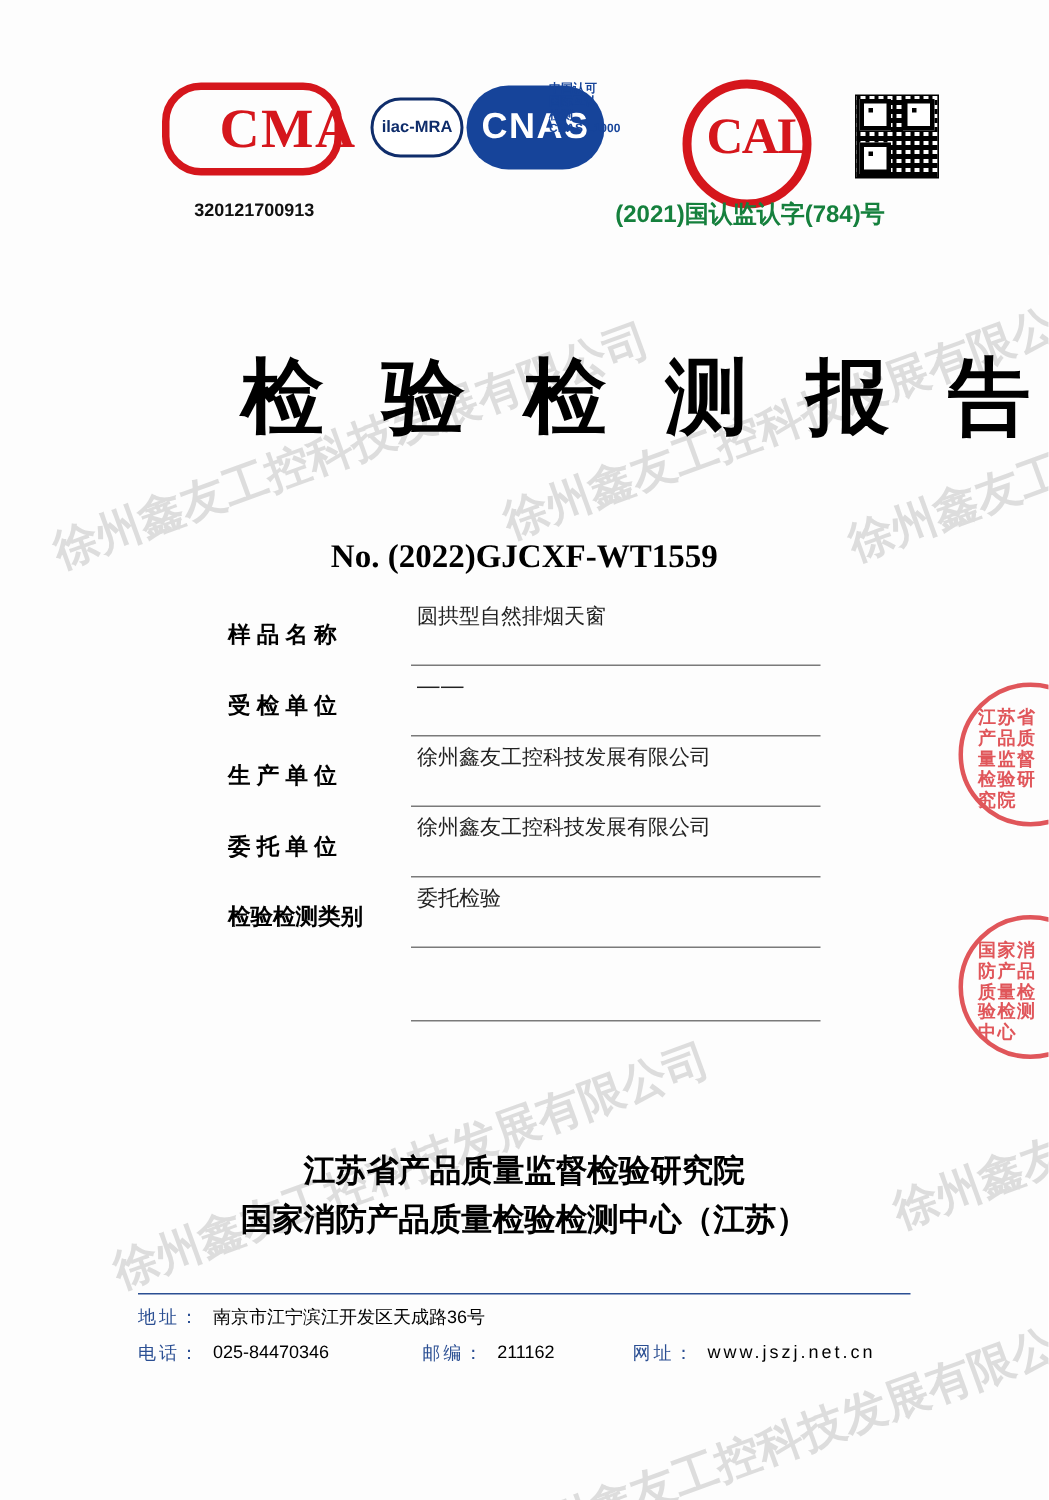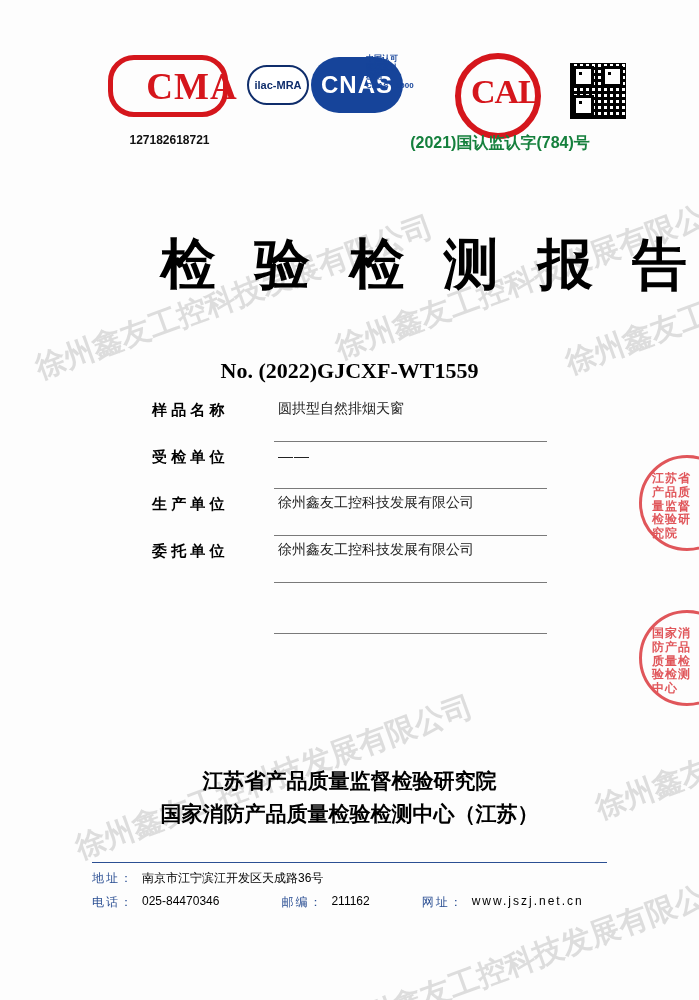--- a/index.html
+++ b/index.html
@@ -240,21 +240,21 @@
 
   
   .fields {
     position: absolute;
     left: 152px;
     top: 398px;
     width: 395px;
   }
   .field-row {
     display: flex;
-    align-items: flex-start;
+    align-items: center;
     height: 47px;
     position: relative;
   }
   .field-label {
     width: 122px;
     flex: none;
     font-family: "Liberation Sans", sans-serif;
     font-weight: 700;
     font-size: 15px;
     color: #000;
@@ -379,21 +379,21 @@
   <div class="watermark wm3">徐州鑫友工控科技发展有限公司</div>
   <div class="watermark wm4">徐州鑫友工控科技发展有限公司</div>
   <div class="watermark wm5">徐州鑫友工控科技发展有限公司</div>
   <div class="watermark wm6">徐州鑫友工控科技发展有限公司</div>
 
   <div class="logo-row">
 
     <div class="cma">
       <span class="cma-text">CMA</span>
     </div>
-    <div class="cma-num">127182618721</div>
+    <div class="cma-num">320121700913</div>
 
     <div class="ilac">
       <span>ilac-MRA</span>
     </div>
 
     <div class="cnas">
       <span>CNAS</span>
     </div>
     <div class="cnas-cn">
       <span class="l">中国认可</span>
@@ -447,20 +447,26 @@
       </div>
     </div>
 
     <div class="field-row">
       <div class="field-label">委 托 单 位</div>
       <div class="field-value-wrap">
         <div class="field-value">徐州鑫友工控科技发展有限公司</div>
       </div>
     </div>
 
+    <div class="field-row">
+      <div class="field-label">检验检测类别</div>
+      <div class="field-value-wrap">
+        <div class="field-value">委托检验</div>
+      </div>
+    </div>
 
     <div class="blank-row"></div>
   </div>
 
   <div class="seal s1">
     <div class="seal-text">江苏省产品质量监督检验研究院</div>
   </div>
   <div class="seal s2">
     <div class="seal-text">国家消防产品质量检验检测中心</div>
   </div>

